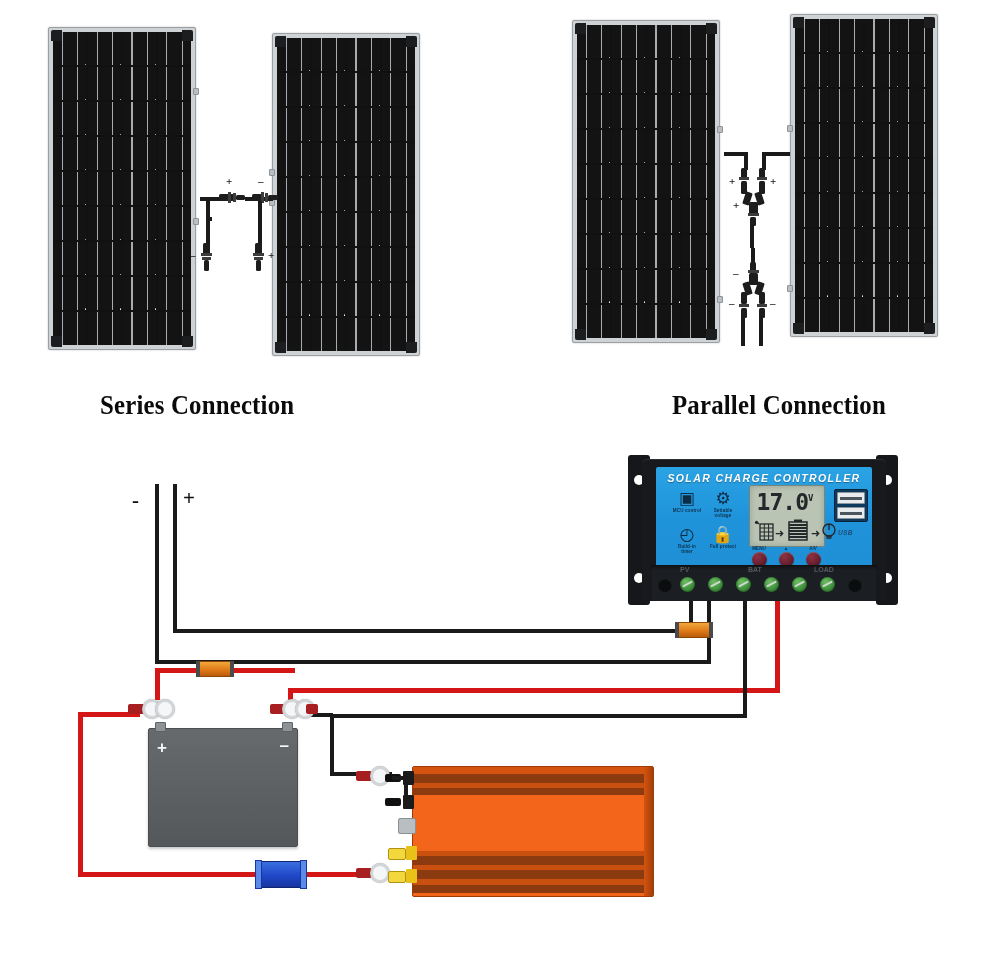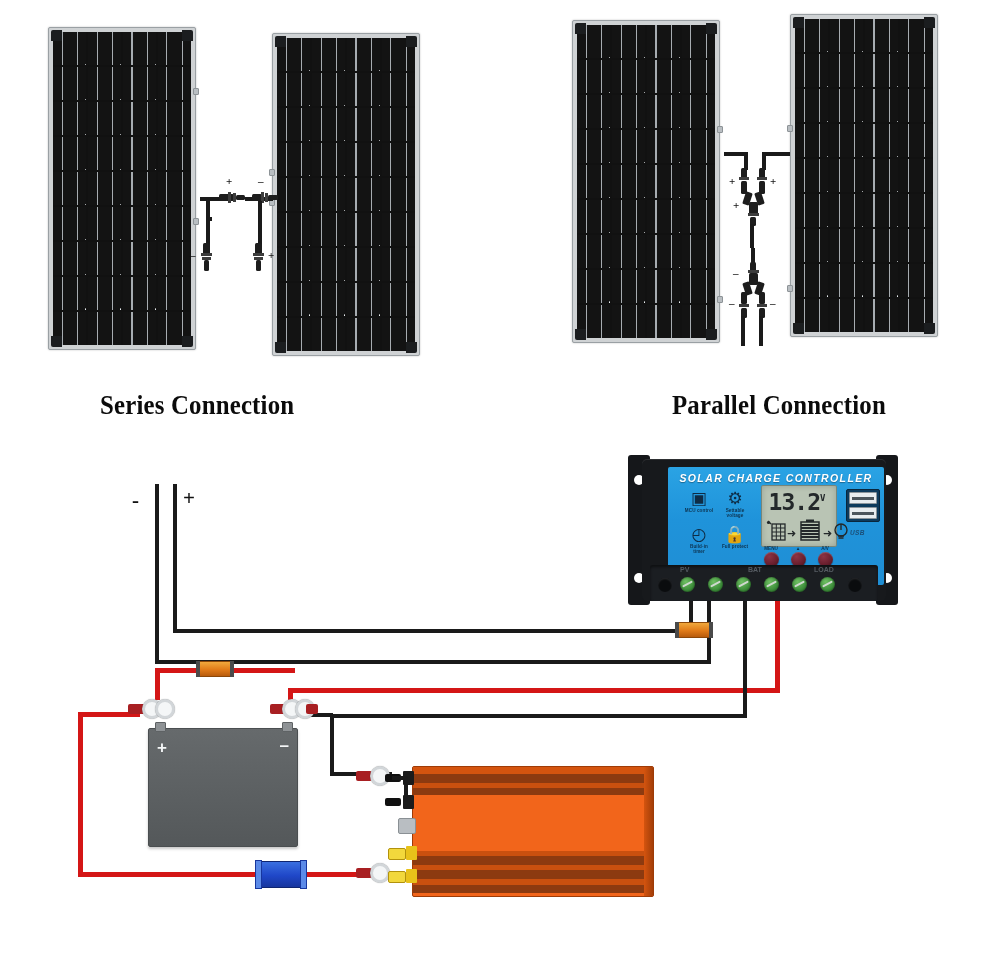--- a/index.html
+++ b/index.html
@@ -699,21 +699,21 @@
     <div class="bracket" style="left:0;top:0;width:22px;height:150px;"></div>
     <div class="hole" style="left:6px;top:20px;"></div>
     <div class="hole" style="left:6px;top:118px;"></div>
 
     <div class="bracket" style="left:248px;top:0;width:22px;height:150px;"></div>
     <div class="hole" style="left:254px;top:20px;"></div>
     <div class="hole" style="left:254px;top:118px;"></div>
 
     <div class="shell" style="left:14px;top:4px;width:244px;height:142px;"></div>
 
-    <div class="face" style="left:40px;top:12px;width:216px;height:118px;">
+    <div class="face" style="left:28px;top:12px;width:216px;height:118px;">
       <div class="title">SOLAR CHARGE CONTROLLER</div>
 
       <div class="feat" style="left:16px;top:22px;">
         <span class="gl">▣</span>
         <span class="cap">MCU control</span>
       </div>
       <div class="feat" style="left:52px;top:22px;">
         <span class="gl">⚙</span>
         <span class="cap">Settable voltage</span>
       </div>
@@ -721,21 +721,21 @@
         <span class="gl">◴</span>
         <span class="cap">Build-in timer</span>
       </div>
       <div class="feat" style="left:52px;top:58px;">
         <span class="gl">🔒</span>
         <span class="cap">Full protect</span>
       </div>
 
       <div class="lcd" style="left:93px;top:18px;width:74px;height:60px;">
         <div class="volt">
-          <span>13.2</span><span class="vu">V</span>
+          <span>17.0</span><span class="vu">V</span>
         </div>
         <div class="flow">
           <svg class="fi" style="left:1px;width:20px;" viewBox="0 0 20 24">
             <path d="M2 2 L5 5 M2 5 L2 5" stroke="#23282a" stroke-width="1.2"></path>
             <circle cx="2.5" cy="3.5" r="1.6" fill="#23282a"></circle>
             <rect x="6" y="5" width="13" height="16" fill="none" stroke="#23282a" stroke-width="1.3"></rect>
             <path d="M6 9 H19 M6 13 H19 M6 17 H19 M10.3 5 V21 M14.6 5 V21" stroke="#23282a" stroke-width="1"></path>
           </svg>
           <span class="arrw" style="left:22px;">➜</span>
           <svg class="fi" style="left:33px;width:24px;" viewBox="0 0 24 24">

